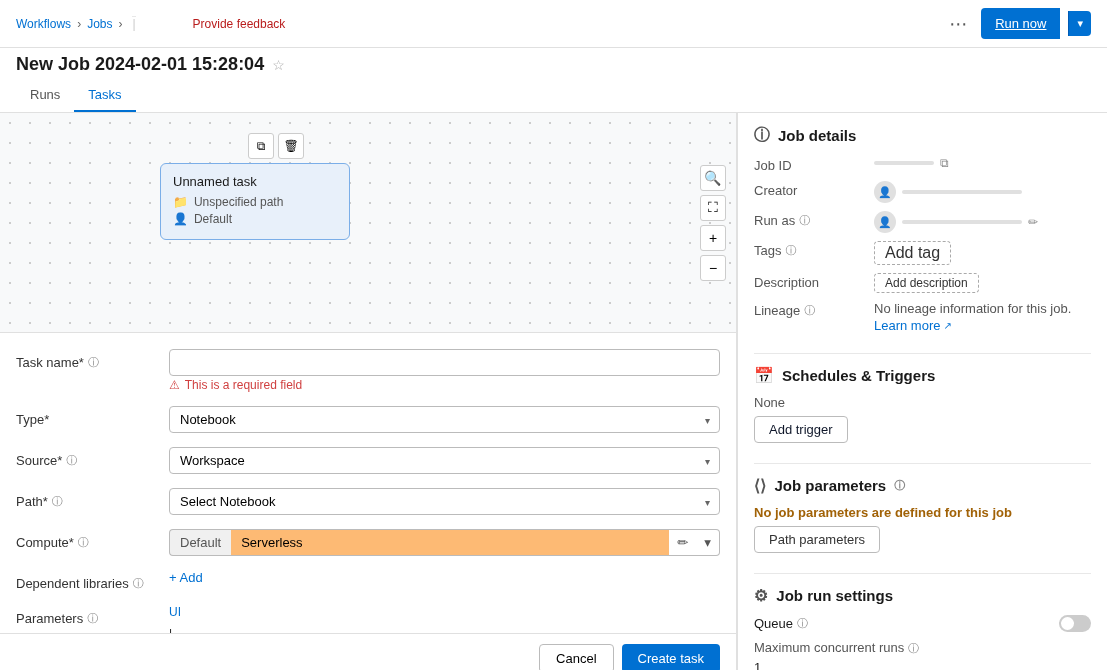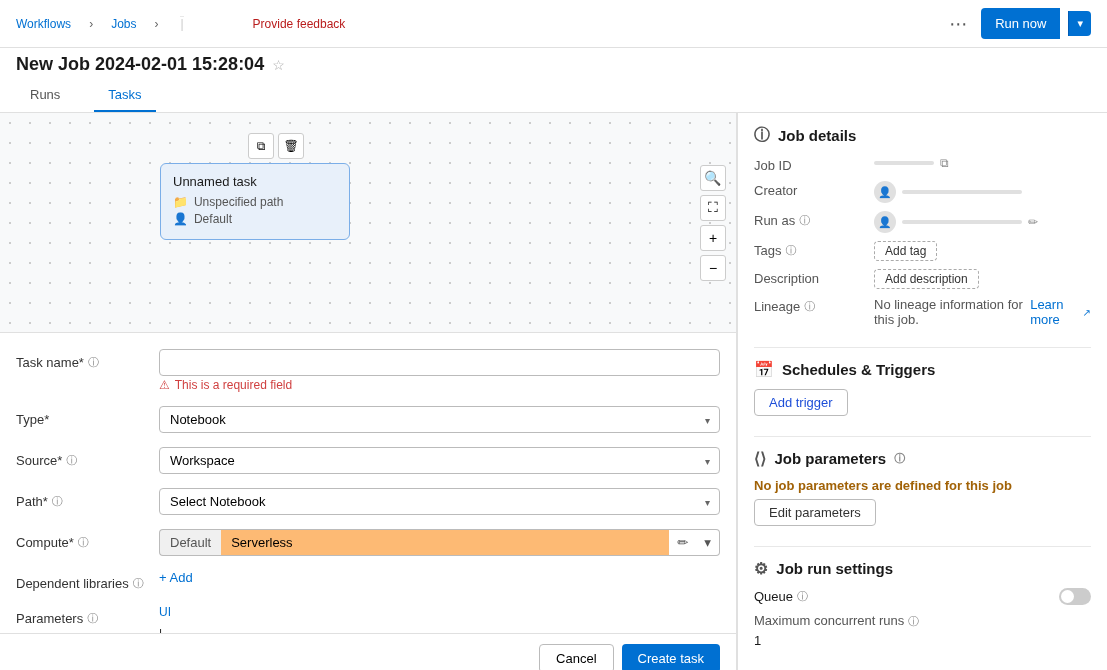--- a/index.html
+++ b/index.html
@@ -1,54 +1,54 @@
 <!DOCTYPE html>
 <html><head>
   <meta charset="utf-8">
   <style>
     * { box-sizing: border-box; margin: 0; padding: 0; }
     body { font-family: -apple-system, BlinkMacSystemFont, 'Segoe UI', sans-serif; font-size: 13px; color: #1a1a1a; background: #fff; }
 
     
     .top-header { display: flex; align-items: center; justify-content: space-between; padding: 8px 16px; border-bottom: 1px solid #e0e0e0; }
-    .breadcrumb { display: flex; align-items: center; gap: 18px; color: #0070d2; font-size: 12px; }
+    .breadcrumb { display: flex; align-items: center; gap: 6px; color: #0070d2; font-size: 12px; }
     .breadcrumb span.sep { color: #666; }
     .breadcrumb span.divider { color: #ccc; margin: 0 4px; }
     .feedback-link { color: #0070d2; font-size: 12px; display: flex; align-items: center; gap: 3px; }
     .job-title-row { display: flex; align-items: center; gap: 8px; padding: 6px 16px 0 16px; }
     .job-title { font-size: 18px; font-weight: 600; }
     .star-icon { color: #aaa; cursor: pointer; font-size: 14px; }
     .header-actions { display: flex; align-items: center; gap: 8px; }
     .btn-more { background: none; border: none; cursor: pointer; font-size: 18px; color: #555; padding: 4px 6px; }
-    .btn-run-now { background: #0070d2; color: white; border: none; border-radius: 4px 0 0 4px; padding: 8px 14px; cursor: pointer; font-size: 13px; }
+    .btn-run-now { background: #0070d2; color: white; border: none; border-radius: 4px 0 0 4px; padding: 8px 14px; cursor: pointer; font-size: 13px; text-decoration: underline; }
     .btn-run-caret { background: #0070d2; color: white; border: none; border-left: 1px solid #005bb5; border-radius: 0 4px 4px 0; padding: 6px 8px; cursor: pointer; font-size: 11px; }
 
     
-    .tabs-bar { display: flex; align-items: center; border-bottom: 1px solid #e0e0e0; padding: 0 16px; margin-top: 4px; gap: 20px; }
+    .tabs-bar { display: flex; align-items: center; border-bottom: 1px solid #e0e0e0; padding: 0 16px; margin-top: 4px; }
     .tab { padding: 8px 14px; cursor: pointer; font-size: 13px; color: #555; border-bottom: 2px solid transparent; }
     .tab.active { color: #0070d2; border-bottom: 2px solid #0070d2; font-weight: 500; }
 
     
     .main-layout { display: flex; height: calc(670px - 100px); }
 
     
     .left-panel { flex: 1; display: flex; flex-direction: column; border-right: 1px solid #e0e0e0; }
     .canvas-area { flex: 0 0 220px; background: #f8f9fa; border-bottom: 1px solid #e0e0e0; position: relative; overflow: hidden; }
     .canvas-dots { position: absolute; inset: 0; background-image: radial-gradient(circle, #ccc 1px, transparent 1px); background-size: 20px 20px; }
     .task-card { position: absolute; top: 50px; left: 160px; width: 190px; background: #e8f0fa; border: 1.5px solid #7baee8; border-radius: 6px; padding: 10px 12px; }
     .task-card-title { font-size: 13px; font-weight: 500; margin-bottom: 6px; }
     .task-card-row { display: flex; align-items: center; gap: 6px; font-size: 12px; color: #555; margin-bottom: 3px; }
     .task-card-actions { position: absolute; top: 20px; left: 248px; display: flex; gap: 4px; }
     .task-card-action-btn { background: white; border: 1px solid #ccc; border-radius: 3px; width: 26px; height: 26px; cursor: pointer; display: flex; align-items: center; justify-content: center; font-size: 12px; }
     .canvas-controls { position: absolute; right: 10px; top: 50%; transform: translateY(-50%); display: flex; flex-direction: column; gap: 4px; }
     .canvas-ctrl-btn { background: white; border: 1px solid #ccc; border-radius: 3px; width: 26px; height: 26px; cursor: pointer; display: flex; align-items: center; justify-content: center; font-size: 14px; }
 
     
     .form-area { padding: 16px; overflow-y: auto; flex: 1; }
-    .form-row { display: flex; align-items: flex-start; margin-bottom: 14px; gap: 3px; }
+    .form-row { display: flex; align-items: flex-start; margin-bottom: 14px; gap: 13px; }
     .form-label { width: 140px; flex-shrink: 0; font-size: 13px; color: #333; padding-top: 6px; display: flex; align-items: center; gap: 4px; }
     .form-control { flex: 1; }
     .form-input { width: 100%; border: 1px solid #bbb; border-radius: 4px; padding: 5px 10px; font-size: 13px; outline: none; }
     .form-select-wrap { position: relative; }
     .form-select { width: 100%; border: 1px solid #bbb; border-radius: 4px; padding: 5px 30px 5px 10px; font-size: 13px; background: white; appearance: none; cursor: pointer; outline: none; }
     .form-select-arrow { position: absolute; right: 10px; top: 50%; transform: translateY(-50%); font-size: 10px; color: #666; pointer-events: none; }
     .error-msg { display: flex; align-items: center; gap: 5px; color: #d04040; font-size: 12px; margin-top: 2px; }
     .info-icon { color: #888; font-size: 11px; cursor: pointer; }
     .add-btn { display: flex; align-items: center; gap: 4px; color: #0070d2; cursor: pointer; background: none; border: none; font-size: 13px; }
     .ui-json-row { display: flex; justify-content: flex-end; gap: 8px; margin-bottom: 4px; font-size: 12px; flex-direction: column; }
@@ -68,25 +68,25 @@
     .right-panel { width: 370px; flex-shrink: 0; overflow-y: auto; padding: 12px 16px; border-left: 1px solid #e0e0e0; }
     .panel-section { margin-bottom: 20px; }
     .panel-section-header { display: flex; align-items: center; gap: 8px; font-size: 15px; font-weight: 600; margin-bottom: 10px; color: #1a1a1a; }
     .panel-section-icon { font-size: 16px; color: #555; }
     .field-row { display: flex; align-items: flex-start; margin-bottom: 8px; }
     .field-label { width: 120px; flex-shrink: 0; font-size: 13px; color: #555; display: flex; align-items: center; gap: 4px; padding-top: 2px; }
     .field-value { flex: 1; font-size: 13px; color: #333; display: flex; align-items: center; gap: 6px; }
     .field-value .avatar-placeholder { width: 22px; height: 22px; border-radius: 50%; background: #e0e0e0; display: flex; align-items: center; justify-content: center; font-size: 11px; }
     .copy-icon { cursor: pointer; color: #888; font-size: 12px; }
     .edit-icon { cursor: pointer; color: #888; font-size: 12px; }
-    .tag-btn { border: 1px dashed #aaa; background: white; border-radius: 4px; padding: 2px 10px; font-size: 12px; cursor: pointer; color: #333; }
+    .tag-btn { border: 1px dashed #aaa; background: white; border-radius: 4px; padding: 2px 10px; font-size: 16px; cursor: pointer; color: #333; }
     .desc-btn { border: 1px dashed #aaa; background: white; border-radius: 4px; padding: 2px 10px; font-size: 12px; cursor: pointer; color: #333; }
     .divider { border: none; border-top: 1px solid #e8e8e8; margin: 12px 0; }
     .schedule-none { font-size: 13px; color: #555; margin-bottom: 6px; }
-    .trigger-btn { border: 1px solid #bbb; background: white; border-radius: 4px; padding: 5px 14px; font-size: 13px; cursor: pointer; color: #1d4ed8; }
+    .trigger-btn { border: 1px solid #bbb; background: white; border-radius: 4px; padding: 5px 14px; font-size: 13px; cursor: pointer; color: #0f172a; }
     .no-params-text { font-size: 13px; color: #a16207; margin-bottom: 6px; font-weight: bold; }
     .edit-params-btn { border: 1px solid #bbb; background: white; border-radius: 4px; padding: 5px 14px; font-size: 13px; cursor: pointer; color: #333; }
     .queue-row { display: flex; align-items: center; justify-content: space-between; margin-bottom: 8px; }
     .toggle { width: 32px; height: 17px; background: #ccc; border-radius: 9px; position: relative; cursor: pointer; }
     .toggle-knob { width: 13px; height: 13px; background: white; border-radius: 50%; position: absolute; top: 2px; left: 2px; }
     .max-runs-val { font-size: 13px; margin-bottom: 6px; }
     .lineage-text { font-size: 13px; color: #555; }
     .lineage-link { color: #0070d2; cursor: pointer; text-decoration: none; font-size: 13px; display: flex; align-items: center; gap: 3px; }
   </style>
 </head>
@@ -305,50 +305,51 @@
         </div>
         <div class="field-value">
           <button class="desc-btn">Add description</button>
         </div>
       </div>
       <div class="field-row">
         <div class="field-label">
           <span>Lineage</span>
           <span class="info-icon">ⓘ</span>
         </div>
-        <div class="field-value" style="flex-direction:row;align-items:flex-start;gap:2px;">
+        <div class="field-value" style="flex-direction:column;align-items:flex-start;gap:2px;">
           <span class="lineage-text">No lineage information for this job.</span>
           <a class="lineage-link">
             <span>Learn more</span>
             <span style="font-size:10px;">↗</span>
           </a>
         </div>
       </div>
     </div>
 
     <hr class="divider">
 
     <div class="panel-section">
       <div class="panel-section-header">
         <span class="panel-section-icon">📅</span>
         <span>Schedules &amp; Triggers</span>
       </div>
+      <div class="schedule-none">None</div>
       <button class="trigger-btn">Add trigger</button>
     </div>
 
     <hr class="divider">
 
     <div class="panel-section">
       <div class="panel-section-header">
         <span class="panel-section-icon">⟨⟩</span>
         <span>Job parameters</span>
         <span class="info-icon">ⓘ</span>
       </div>
       <div class="no-params-text">No job parameters are defined for this job</div>
-      <button class="edit-params-btn">Edit parameters</button>
+      <button class="edit-params-btn">Path parameters</button>
     </div>
 
     <hr class="divider">
 
     <div class="panel-section">
       <div class="panel-section-header">
         <span class="panel-section-icon">⚙</span>
         <span>Job run settings</span>
       </div>
       <div class="queue-row">

